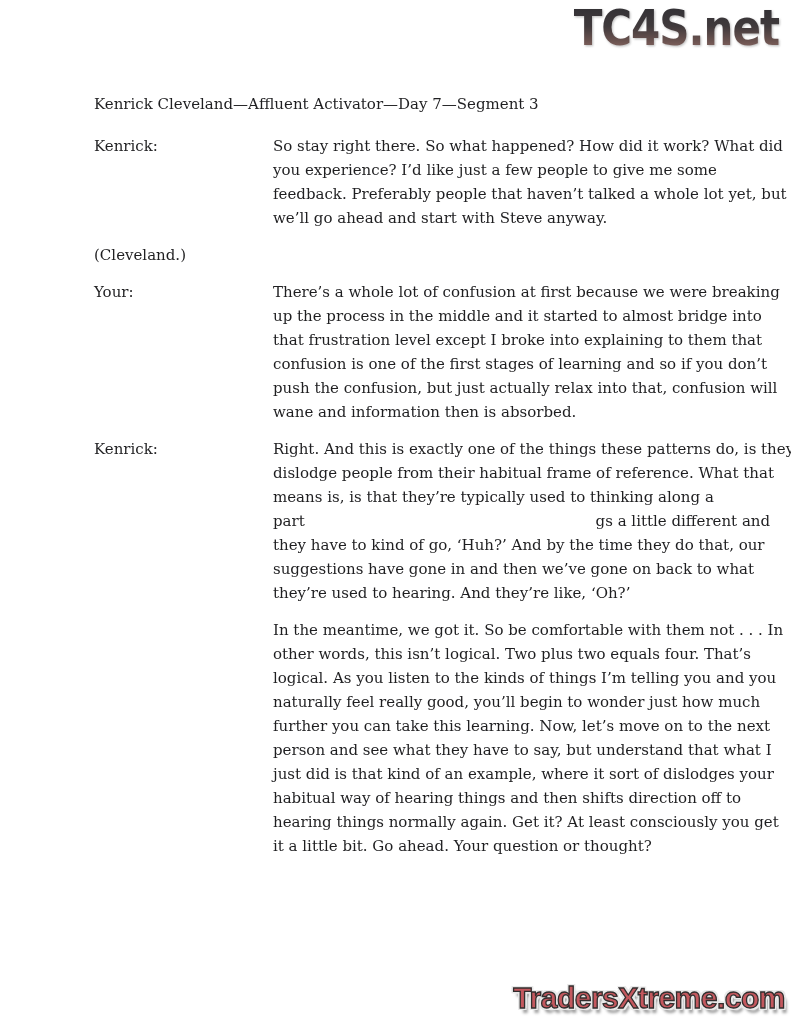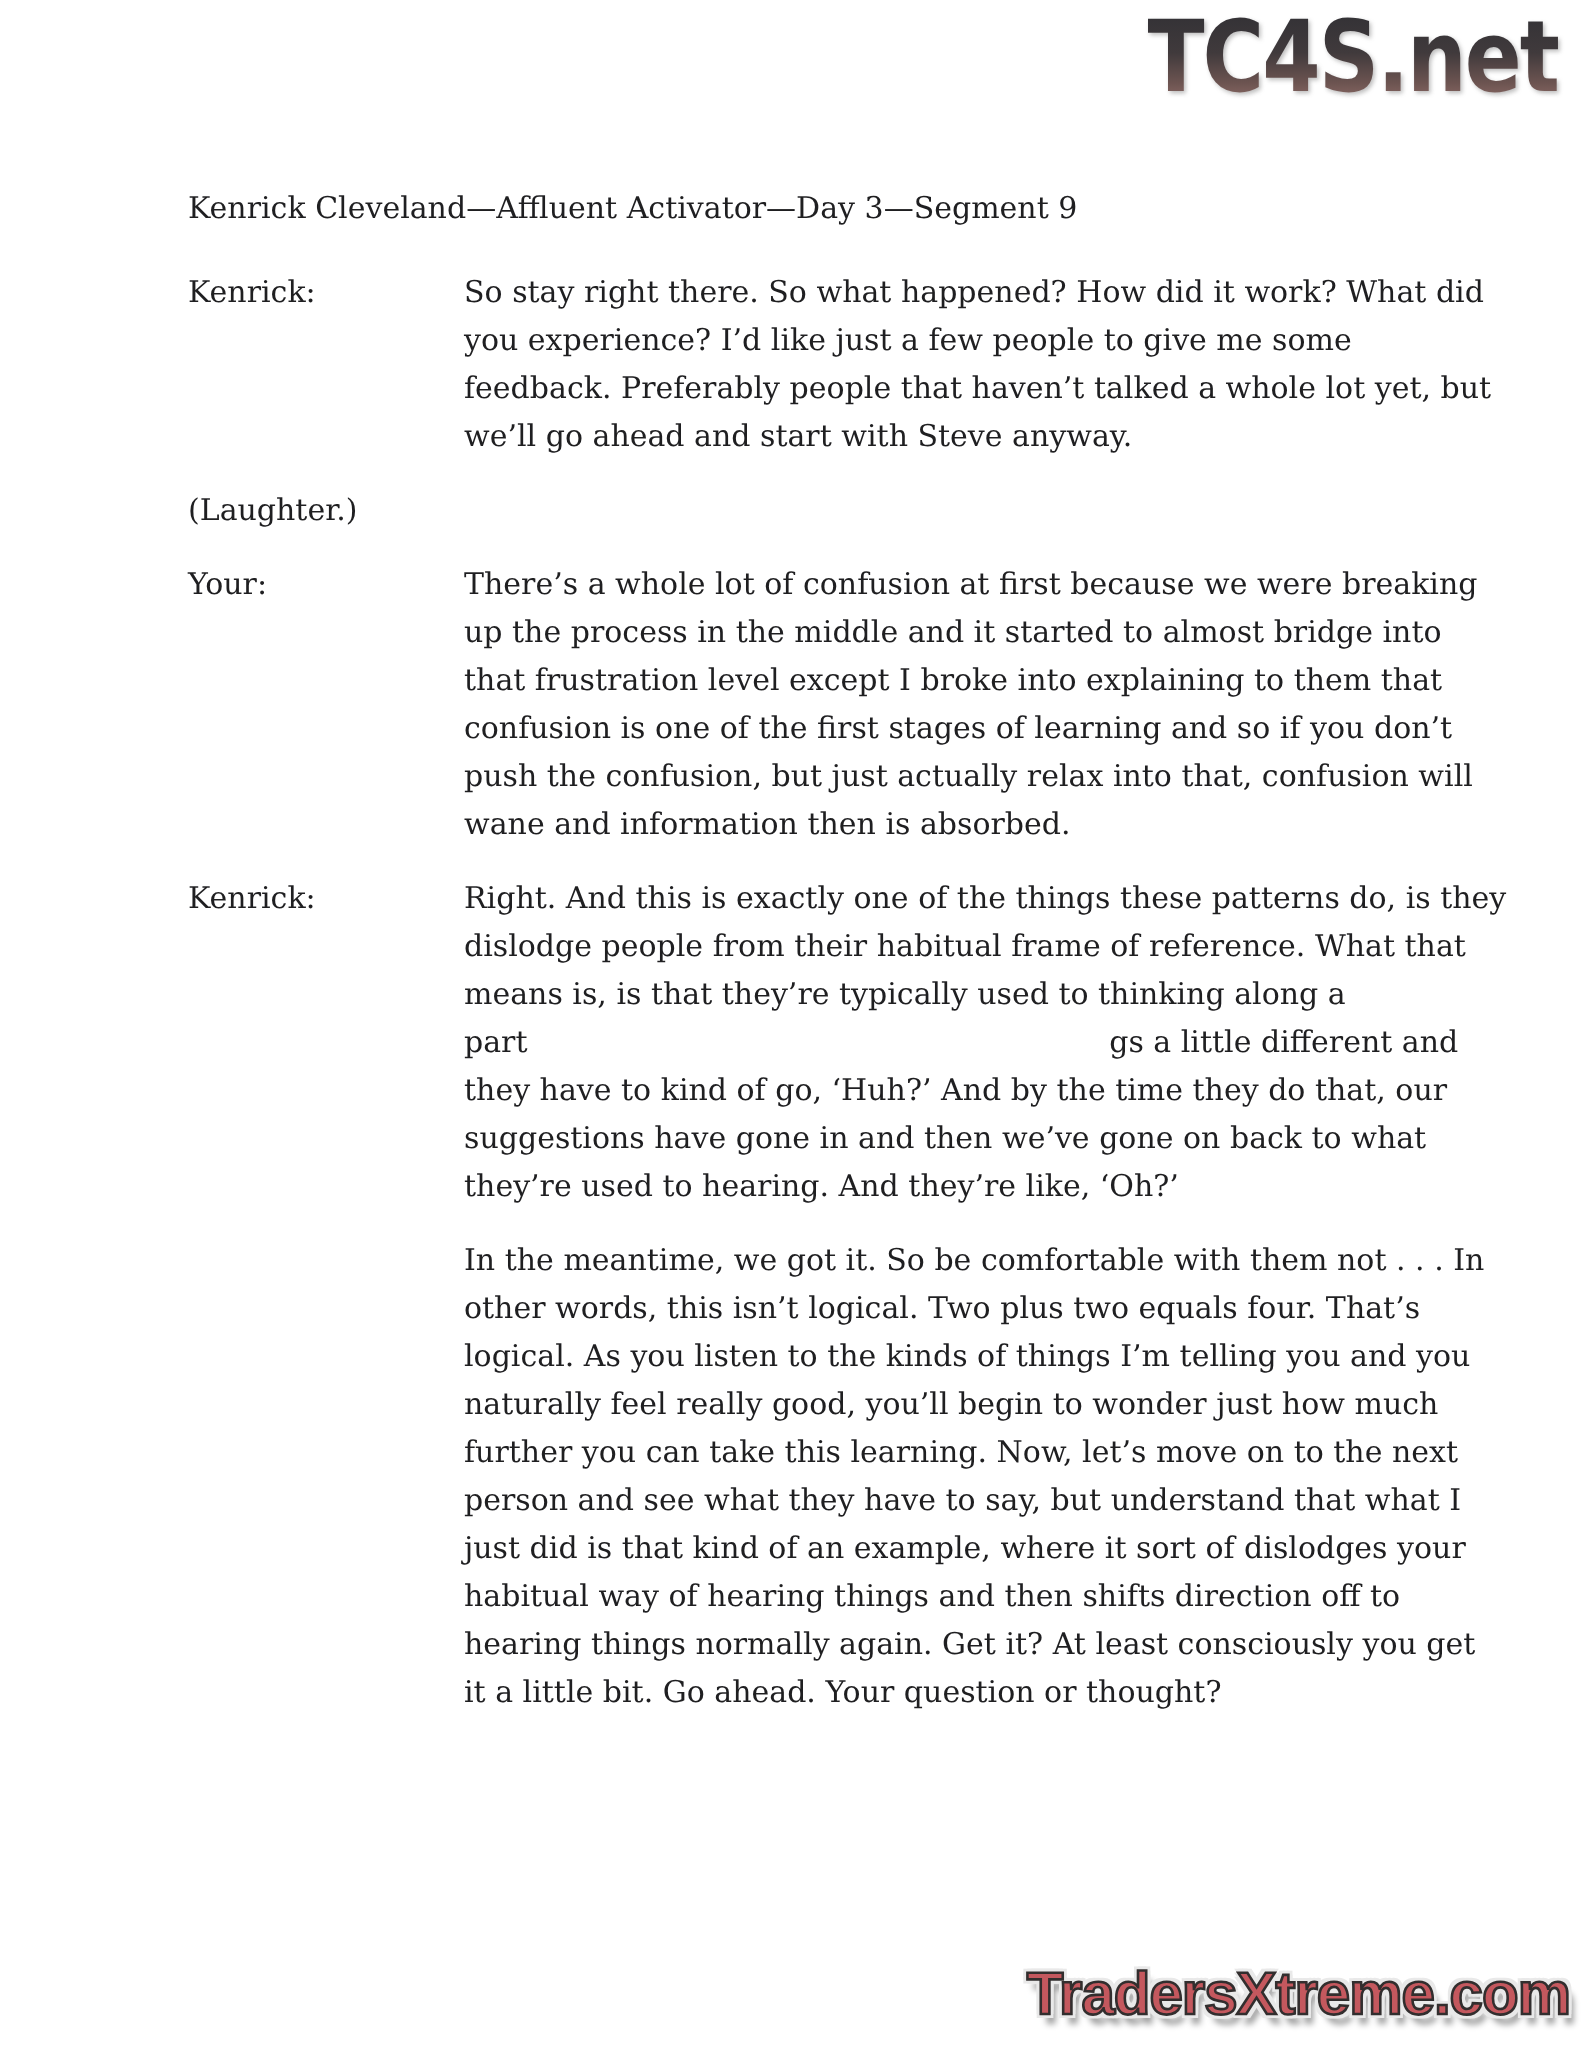--- a/index.html
+++ b/index.html
@@ -39,20 +39,21 @@
     line-height:24px;
     color:#1f1f21;
   }
   .doc-title{
     margin:0 0 18px 0;
     white-space:pre;
   }
   .para{
     display:flex;
     margin:0 0 13px 0;
+    gap:41px;
   }
   .speaker{
     width:138px;
     flex:none;
     white-space:pre;
   }
   .lines{
     flex:1;
     white-space:pre;
   }
@@ -100,32 +101,32 @@
 </style>
 </head>
 <body>
 
 <div class="page">
 
   <div class="tc4s-logo">TC4S.net</div>
 
   <div class="content">
 
-    <div class="doc-title">Kenrick Cleveland—Affluent Activator—Day 3—Segment 9</div>
+    <div class="doc-title">Kenrick Cleveland—Affluent Activator—Day 7—Segment 3</div>
 
     <div class="para">
       <div class="speaker">Kenrick:</div>
       <div class="lines">So stay right there. So what happened? How did it work? What did
 you experience? I’d like just a few people to give me some
 feedback. Preferably people that haven’t talked a whole lot yet, but
 we’ll go ahead and start with Steve anyway.</div>
     </div>
 
     <div class="para">
-      <div class="speaker">(Laughter.)</div>
+      <div class="speaker">(Cleveland.)</div>
       <div class="lines"></div>
     </div>
 
     <div class="para">
       <div class="speaker">Your:</div>
       <div class="lines">There’s a whole lot of confusion at first because we were breaking
 up the process in the middle and it started to almost bridge into
 that frustration level except I broke into explaining to them that
 confusion is one of the first stages of learning and so if you don’t
 push the confusion, but just actually relax into that, confusion will

